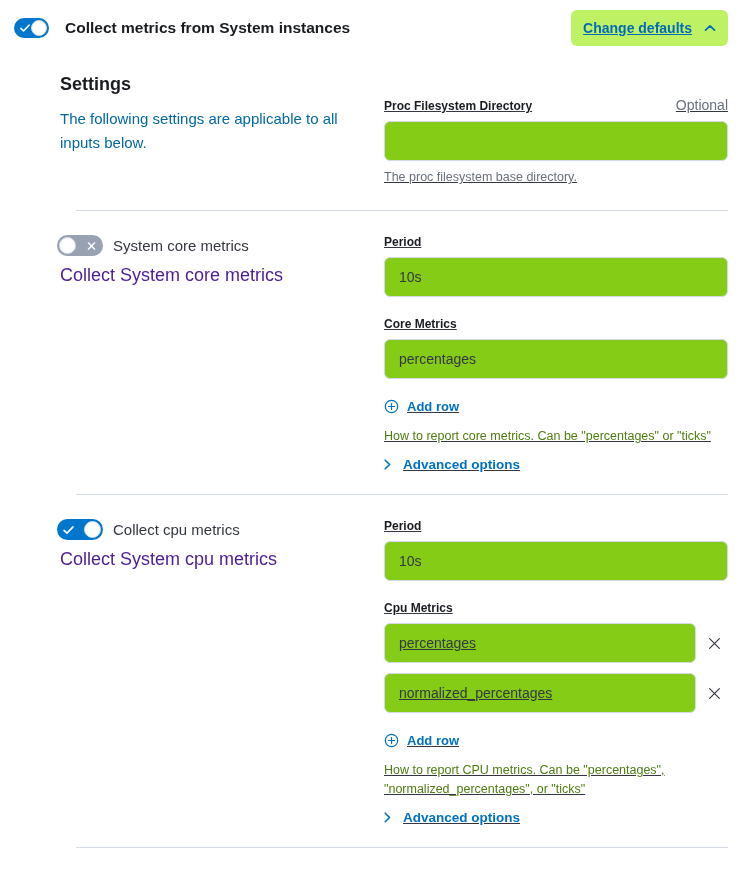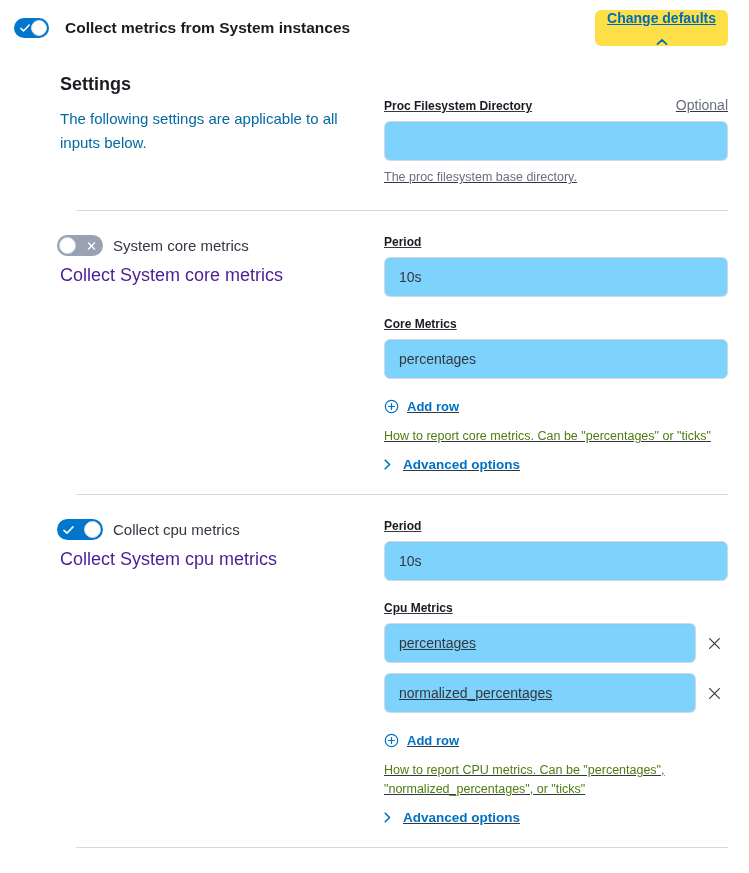--- a/index.html
+++ b/index.html
@@ -14,22 +14,22 @@
 
   
   .header {
     display: flex; align-items: center; justify-content: space-between;
     padding: 10px 21px 10px 14px;
   }
   .header-left { display: flex; align-items: center; gap: 16px; }
   .header-title { font-size: 15.5px; font-weight: 700; color: #1a1c21; }
   .change-defaults-btn {
     display: flex; align-items: center; gap: 12px;
-    background: #fde047; border: none; border-radius: 6px;
-    height: 36px; padding: 0 12px; cursor: pointer; flex-direction: column;
+    background: #bef264; border: none; border-radius: 6px;
+    height: 36px; padding: 0 12px; cursor: pointer;
   }
   .change-defaults-btn span {
     font-size: 14px; font-weight: 700; color: #006bb8;
     text-decoration: underline;
     font-family: "Liberation Sans", sans-serif;
   }
 
   
   .switch { position: relative; border-radius: 11px; flex-shrink: 0; cursor: pointer; }
   .switch.small { width: 35px; height: 20px; }
@@ -68,21 +68,21 @@
   .toggle-label { font-size: 15px; color: #343741; }
   .section-desc { font-size: 18px; color: #4c1d95; margin-top: 9px; }
 
   
   .field { margin-bottom: 20px; }
   .field:last-child { margin-bottom: 0; }
   .label-row { display: flex; align-items: baseline; justify-content: space-between; margin-bottom: 8px; }
   .field-label { font-size: 12px; font-weight: 700; color: #1a1c21; }
   .optional-tag { font-size: 14px; color: #69707d; margin-top: 23px; }
   .text-input {
-    width: 100%; height: 40px; background: #7dd3fc;
+    width: 100%; height: 40px; background: #84cc16;
     border: 1px solid #d3dae6; border-radius: 6px;
     padding: 0 14px; font-size: 14px; color: #343741;
     font-family: "Liberation Sans", sans-serif;
     box-shadow: inset 0 1px 1px rgba(152,162,179,0.08);
     outline: none;
   }
   .field-help { font-size: 12.5px; color: #69707d; margin-top: 7px; line-height: 18px; }
 
   .metric-row { display: flex; align-items: center; margin-bottom: 10px; }
   .metric-row .text-input { width: 316px; }

